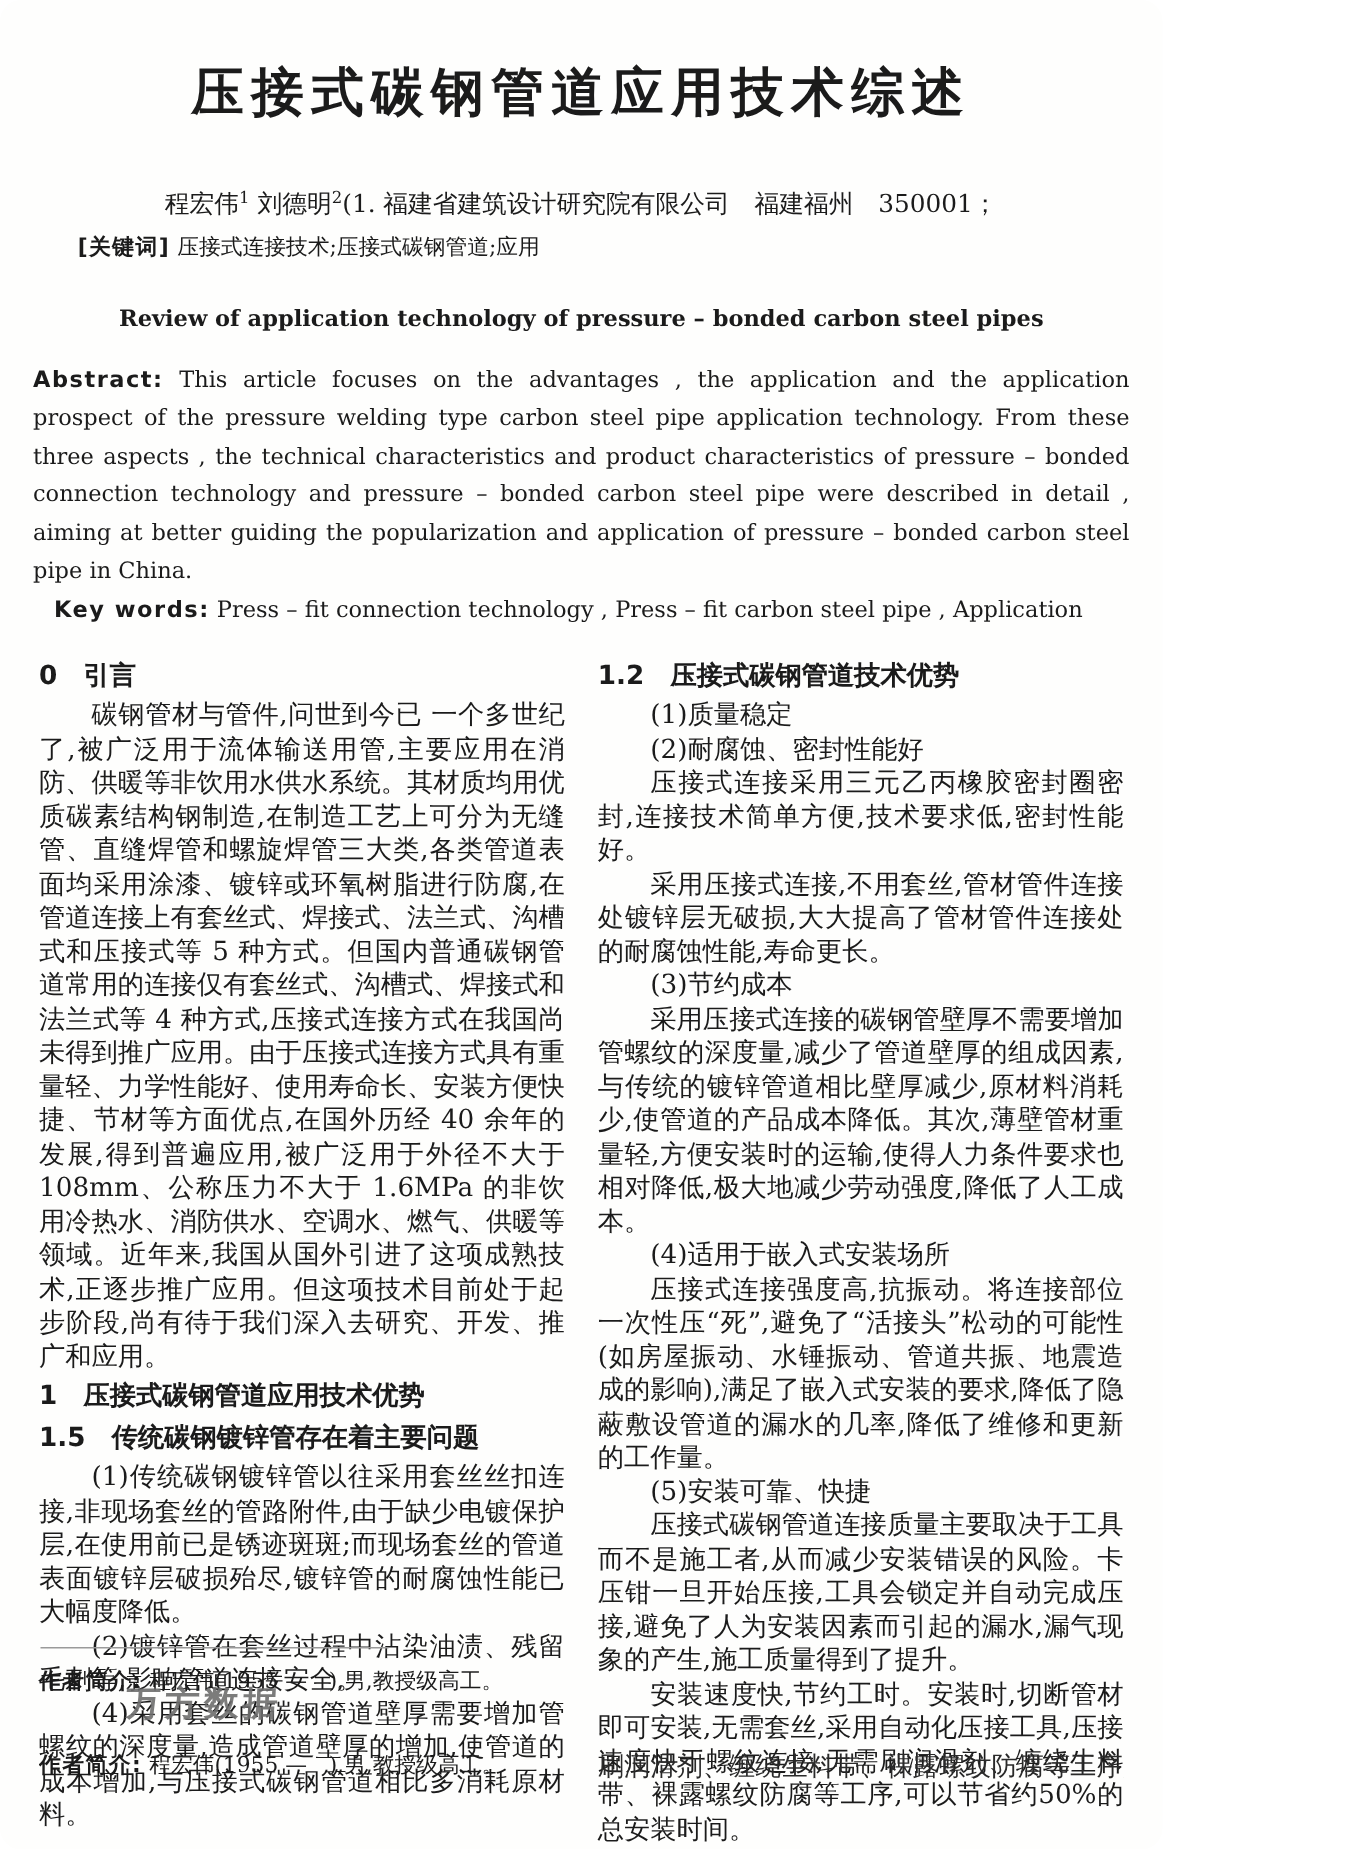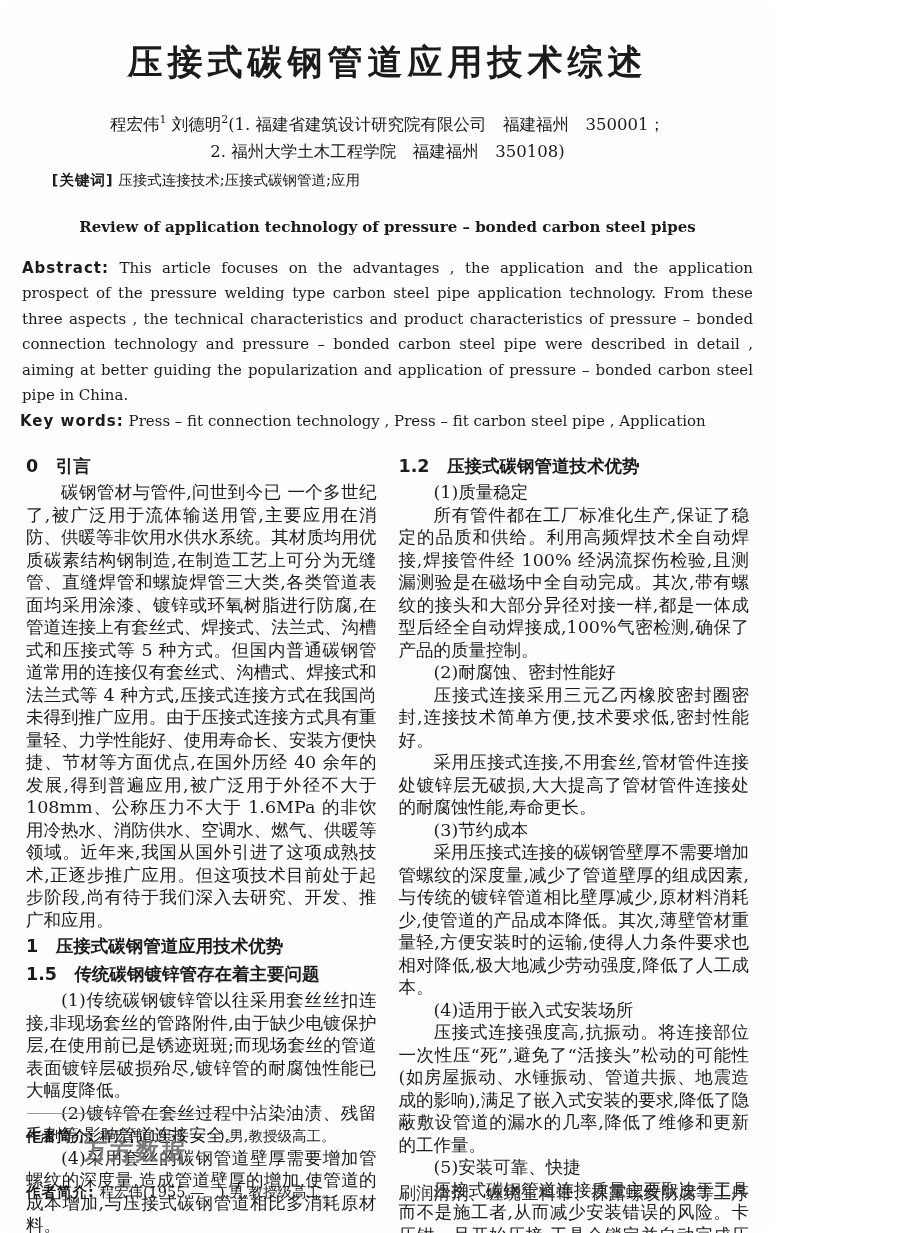--- a/index.html
+++ b/index.html
@@ -14,21 +14,21 @@
     -webkit-font-smoothing:antialiased;
   }
   .doc-title {
     margin:0; padding-top:40px;
     text-align:center;
     font-size:35px; font-weight:700;
     letter-spacing:5px;
     line-height:44px;
   }
   .authors {
-    margin-top:22px;
+    margin-top:34px;
     text-align:center;
     font-size:16.5px; line-height:27px;
   }
   .authors sup { font-size:11px; }
   .sans { font-family:"DejaVu Sans","Liberation Sans",sans-serif; }
 
   .abs-cn {
     margin:20px 30px 0 30px;
     font-size:14.5px; line-height:24px;
     text-align:justify;
@@ -49,21 +49,21 @@
     text-align:center;
     font-size:15px; font-weight:700;
     line-height:24px;
   }
   .abs-en {
     margin:17px 22px 0 22px;
     font-size:15px; line-height:25.5px;
     text-align:justify;
   }
   .kw-en {
-    margin:0 20px;
+    margin:0 36px;
     font-size:15px; line-height:25.5px;
   }
   .abs-en .abs-label, .kw-en .abs-label { font-size:15px; }
 
   .columns {
     display:flex; gap:22px;
     margin:17px 26px 0 26px;
   }
   .col {
     position:relative;
@@ -112,23 +112,20 @@
 
 <div class="page">
 
   <h1 class="doc-title">压接式碳钢管道应用技术综述</h1>
 
   <div class="authors">
     <div>
       <span>程宏伟</span><sup>1</sup>
       <span>刘德明</span><sup>2</sup><span>(1. 福建省建筑设计研究院有限公司　福建福州　350001；</span>
     </div>
-    <div>
-      <span>2. 福州大学土木工程学院　福建福州　350108)</span>
-    </div>
   </div>
 
   <p class="kw-cn">
     <span class="abs-label">[关键词]</span>
     <span>压接式连接技术;压接式碳钢管道;应用</span>
   </p>
 
   <div class="en-title">Review of application technology of pressure – bonded carbon steel pipes</div>
 
   <p class="abs-en">
@@ -163,21 +160,20 @@
 
       <div class="cut-line cut-line-left">
         <span class="abs-label">作者简介:</span>
         <span>程宏伟(1955 —　),男,教授级高工。</span>
       </div>
     </div>
 
     <div class="col">
       <h2 class="sec">1.2　压接式碳钢管道技术优势</h2>
       <p>(1)质量稳定</p>
-      <p>所有管件都在工厂标准化生产,保证了稳定的品质和供给。利用高频焊技术全自动焊接,焊接管件经 100% 经涡流探伤检验,且测漏测验是在磁场中全自动完成。其次,带有螺纹的接头和大部分异径对接一样,都是一体成型后经全自动焊接成,100%气密检测,确保了产品的质量控制。</p>
       <p>(2)耐腐蚀、密封性能好</p>
       <p>压接式连接采用三元乙丙橡胶密封圈密封,连接技术简单方便,技术要求低,密封性能好。</p>
       <p>采用压接式连接,不用套丝,管材管件连接处镀锌层无破损,大大提高了管材管件连接处的耐腐蚀性能,寿命更长。</p>
       <p>(3)节约成本</p>
       <p>采用压接式连接的碳钢管壁厚不需要增加管螺纹的深度量,减少了管道壁厚的组成因素,与传统的镀锌管道相比壁厚减少,原材料消耗少,使管道的产品成本降低。其次,薄壁管材重量轻,方便安装时的运输,使得人力条件要求也相对降低,极大地减少劳动强度,降低了人工成本。</p>
       <p>(4)适用于嵌入式安装场所</p>
       <p>压接式连接强度高,抗振动。将连接部位一次性压“死”,避免了“活接头”松动的可能性(如房屋振动、水锤振动、管道共振、地震造成的影响),满足了嵌入式安装的要求,降低了隐蔽敷设管道的漏水的几率,降低了维修和更新的工作量。</p>
       <p>(5)安装可靠、快捷</p>
       <p>压接式碳钢管道连接质量主要取决于工具而不是施工者,从而减少安装错误的风险。卡压钳一旦开始压接,工具会锁定并自动完成压接,避免了人为安装因素而引起的漏水,漏气现象的产生,施工质量得到了提升。</p>
       <p>安装速度快,节约工时。安装时,切断管材即可安装,无需套丝,采用自动化压接工具,压接速度快于螺纹连接,无需刷润滑剂、缠绕生料带、裸露螺纹防腐等工序,可以节省约50%的总安装时间。</p>

